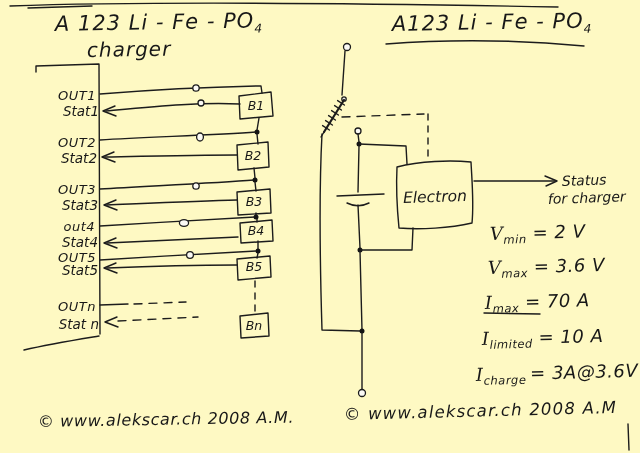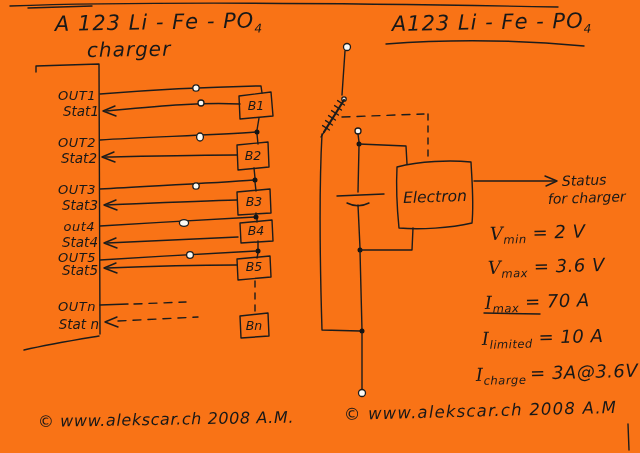--- a/index.html
+++ b/index.html
@@ -1,17 +1,17 @@
 <!DOCTYPE html>
 <html><head>
 <meta charset="utf-8">
 <style>
   html,body{margin:0;padding:0}
   body{background:#888;font-family:"DejaVu Sans",sans-serif}
-  .page{width:640px;height:453px;background:#f97316;position:relative;overflow:hidden}
+  .page{width:640px;height:453px;background:#fef9c3;position:relative;overflow:hidden}
   svg{display:block}
   .ink{stroke:#1c1c1c;fill:none;stroke-width:1.4;stroke-linecap:round;stroke-linejoin:round}
   .thick{stroke-width:2.2}
   .dash{stroke-dasharray:8 7}
   .dash2{stroke-dasharray:6 6}
   .dot{fill:#141414;stroke:none}
   .conn{fill:#fbfaf5;stroke:#1c1c1c;stroke-width:1.3}
   .hw{fill:#181818;font-family:"DejaVu Sans",sans-serif;font-style:italic;stroke:none}
   .serifI{font-family:"DejaVu Serif",serif}
   .t-title{font-size:21px;letter-spacing:1px}

